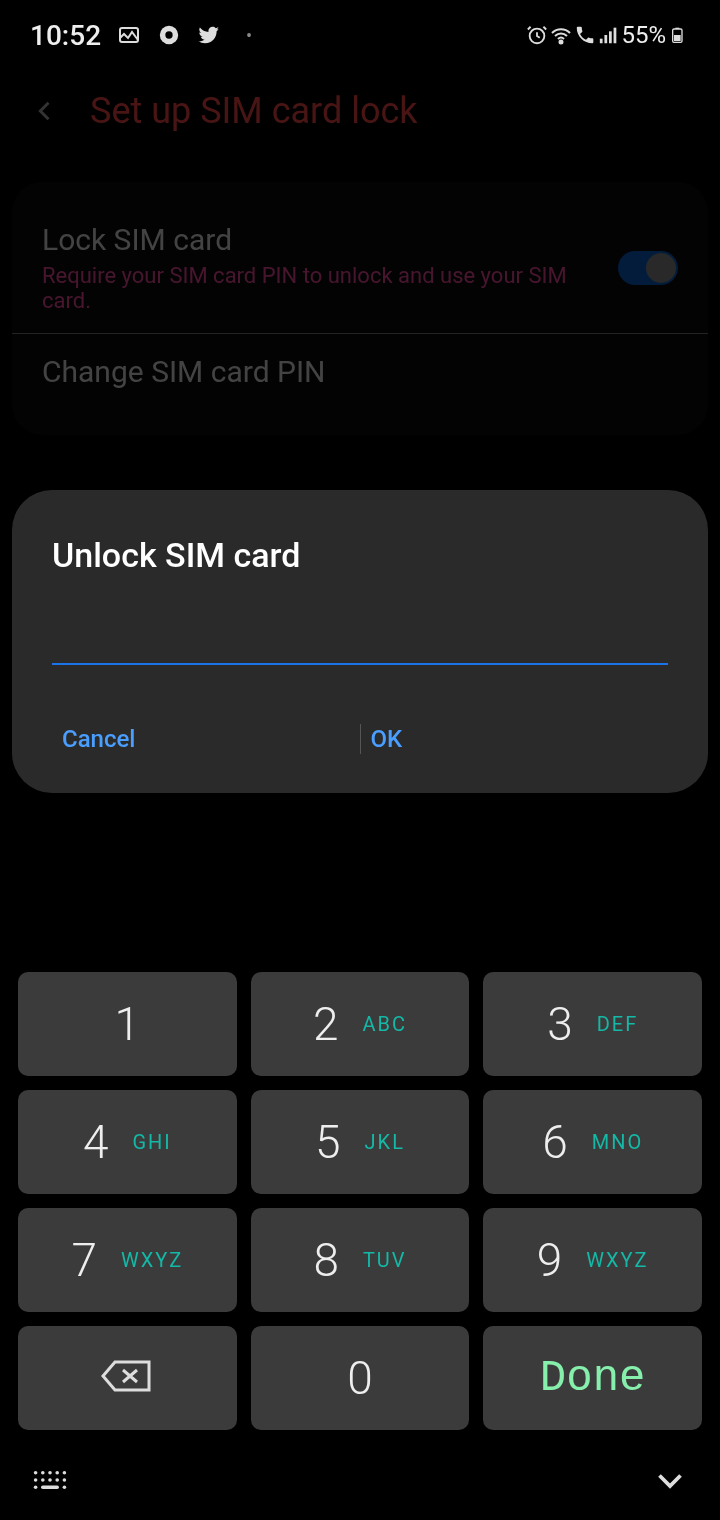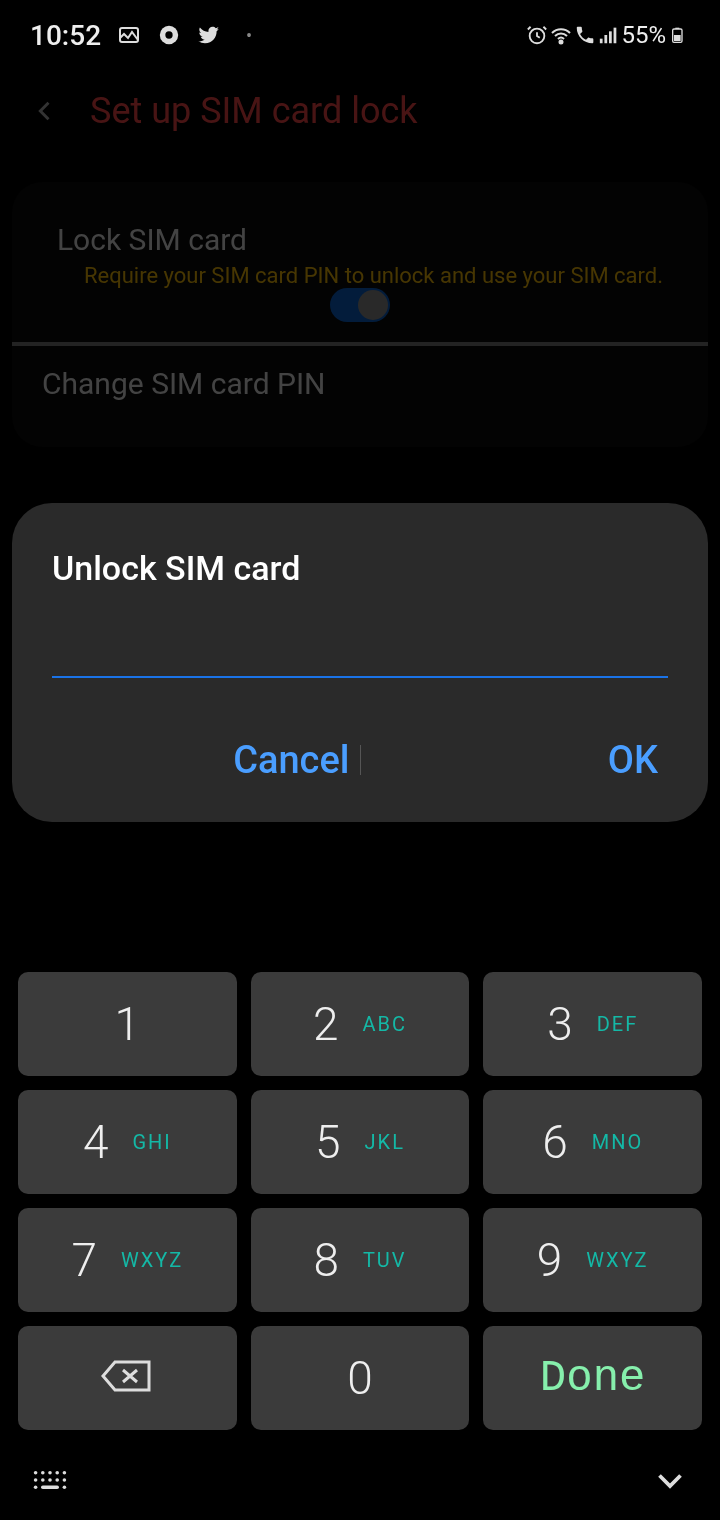--- a/index.html
+++ b/index.html
@@ -59,24 +59,24 @@
       border-radius: 30px;
       padding: 20px 0;
       opacity: 0.3;
     }
     .setting-row {
       padding: 20px 30px;
       display: flex;
       justify-content: space-between;
       align-items: center;
     }
-    .setting-row.bordered { border-bottom: 4px solid #737373; flex-direction: column; }
+    .setting-row.bordered { border-bottom: 1px solid #737373; }
     .setting-text { flex: 1; }
     .setting-title { font-size: 30px; color: #ddd; margin-bottom: 6px; }
-    .setting-sub { font-size: 22px; color: #eab308; margin-left: 27px; }
+    .setting-sub { font-size: 22px; color: #ec4899; }
     .toggle {
       width: 60px;
       height: 34px;
       background: #0a5dc2;
       border-radius: 20px;
       position: relative;
     }
     .toggle::after {
       content: '';
       position: absolute;
@@ -90,21 +90,20 @@
     
     
     .dialog {
       position: absolute;
       left: 12px;
       right: 12px;
       top: 490px;
       background: #2a2a2a;
       border-radius: 40px;
       padding: 45px 40px 30px;
-      margin-top: 13px;
     }
     .dialog-title { font-size: 34px; color: #fff; font-weight: 500; margin-bottom: 50px; }
     .dialog-message { font-size: 30px; color: #ddd; line-height: 1.4; margin-bottom: 30px; }
     .pin-input {
       width: 100%;
       background: transparent;
       border: none;
       border-bottom: 2px solid #1a73e8;
       height: 40px;
       font-size: 28px;
@@ -112,22 +111,22 @@
       outline: none;
       margin-bottom: 50px;
     }
     .dialog-actions {
       display: flex;
       align-items: center;
       justify-content: space-around;
     }
     .dialog-btn {
       flex: 1;
-      text-align: right;
-      font-size: 38px;
+      text-align: left;
+      font-size: 24px;
       font-weight: 500;
       color: #4a9eff;
       padding: 10px;
     }
     .action-divider {
       width: 1px;
       height: 30px;
       background: #555;
     }
     

